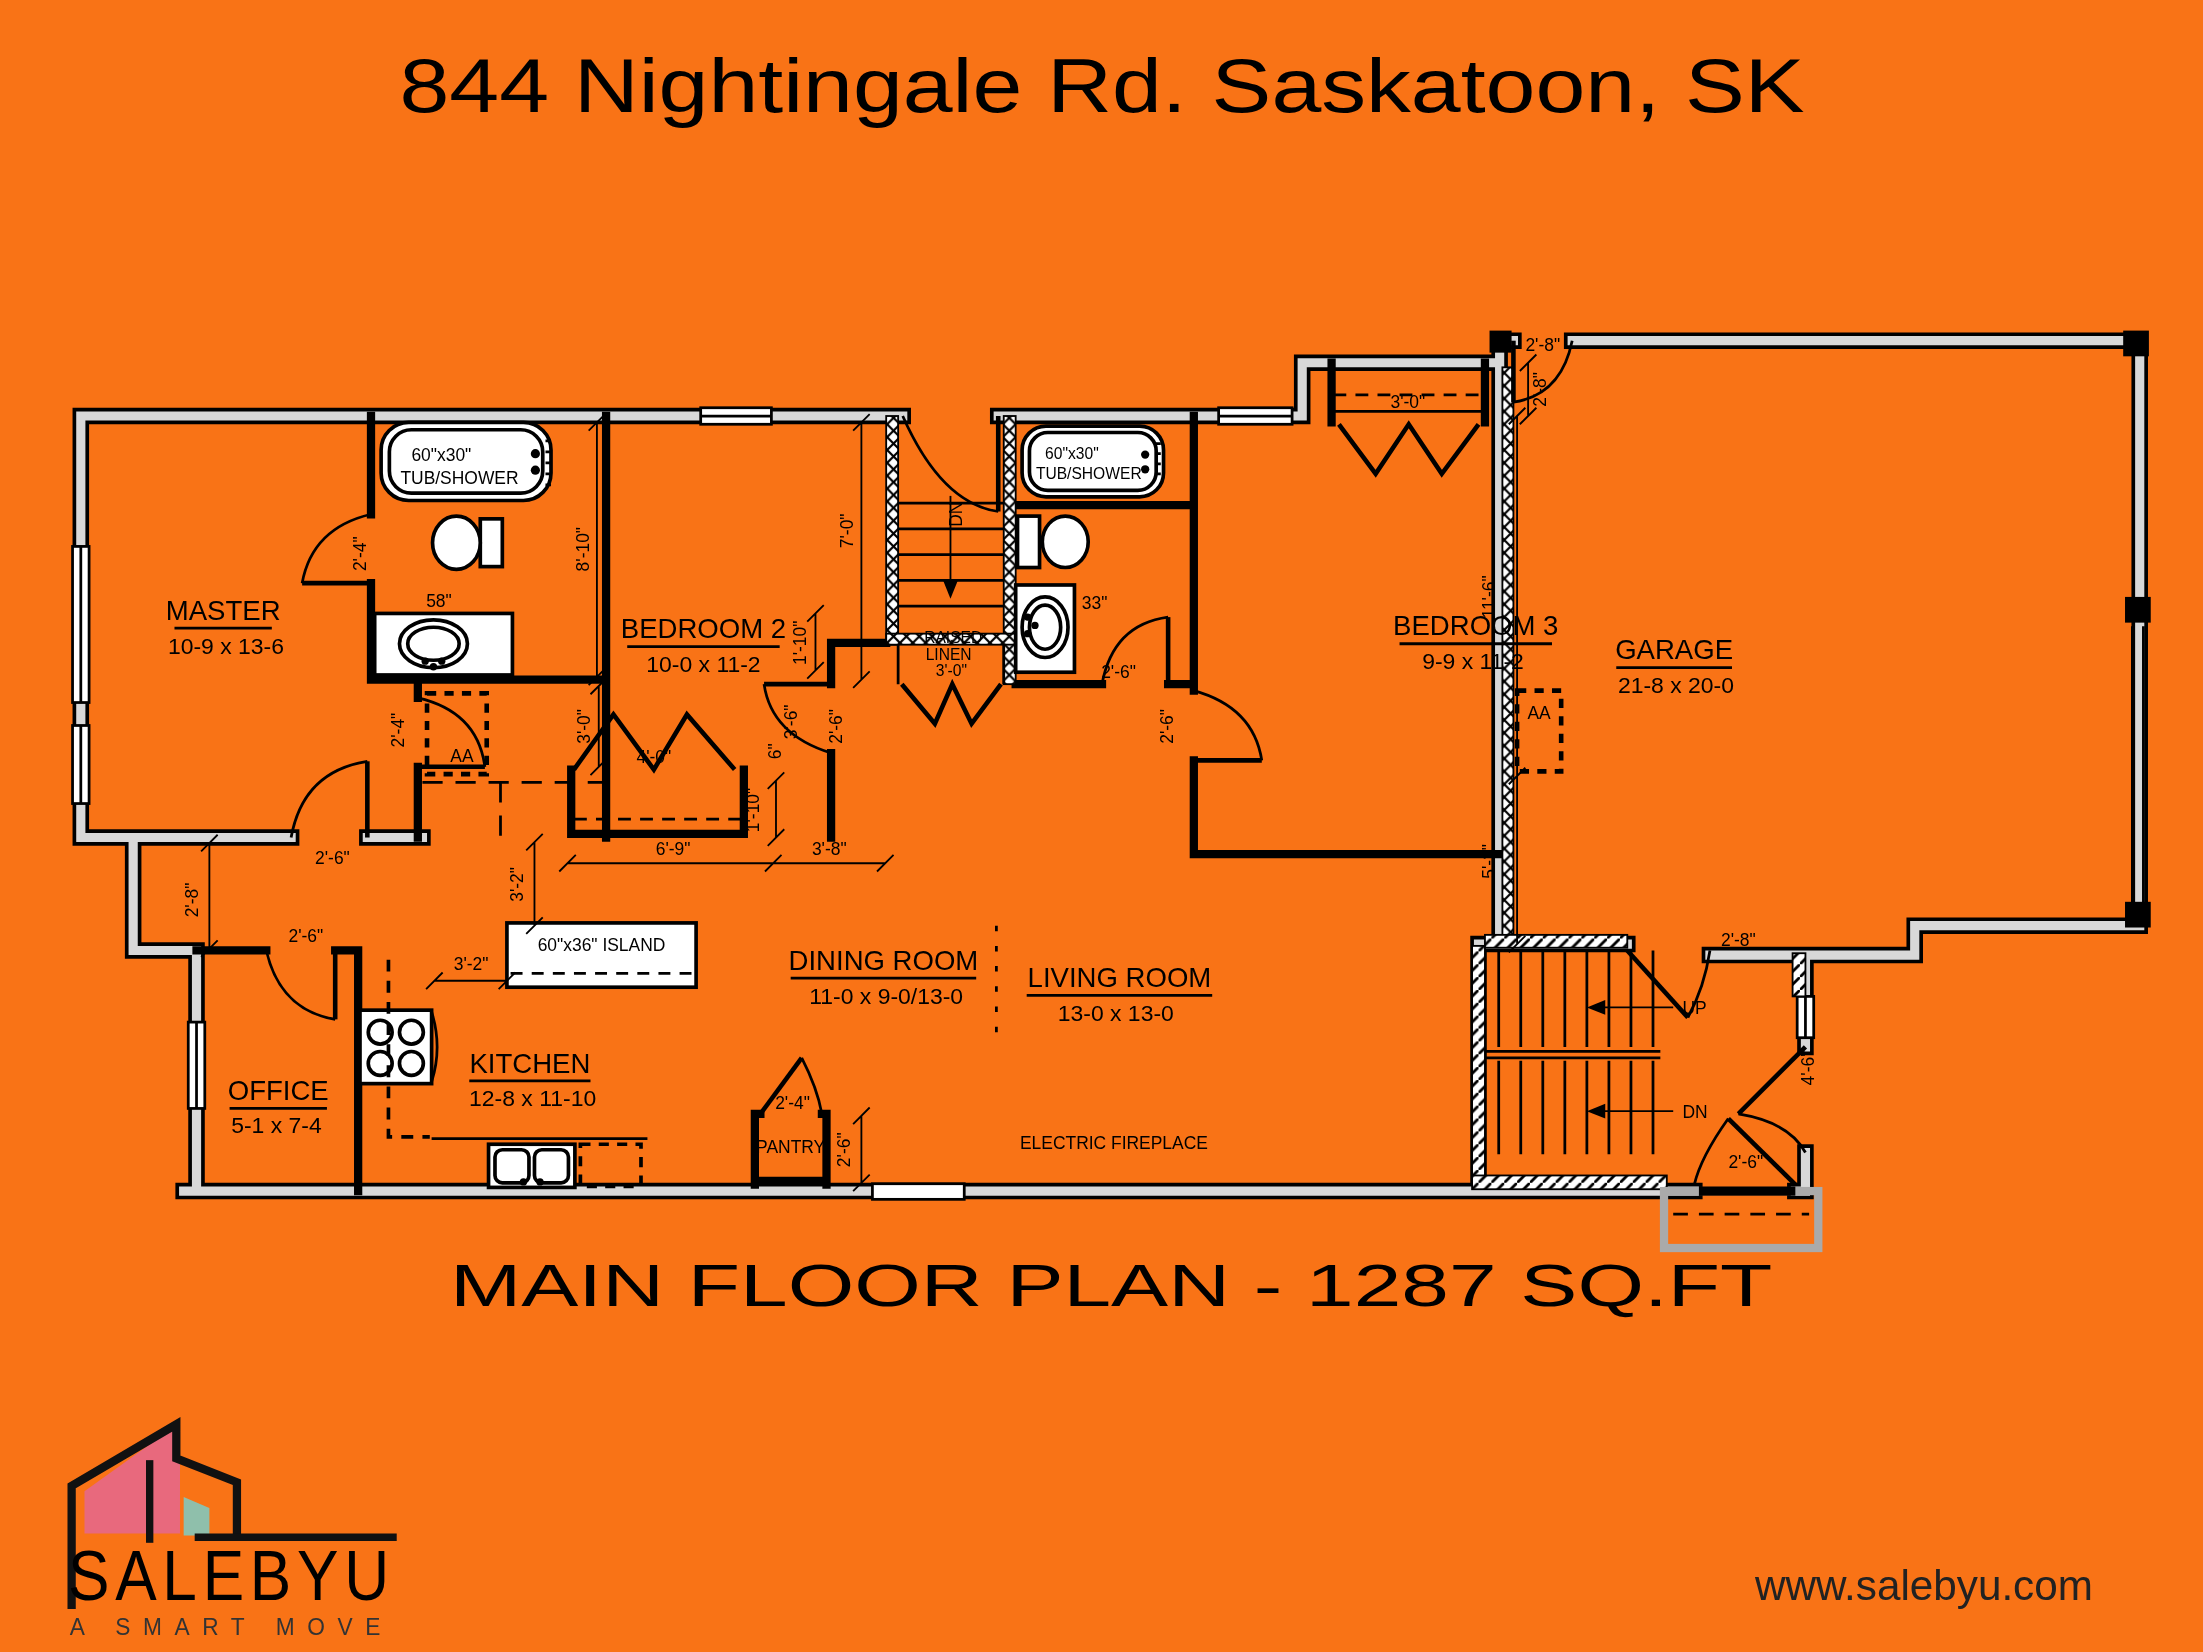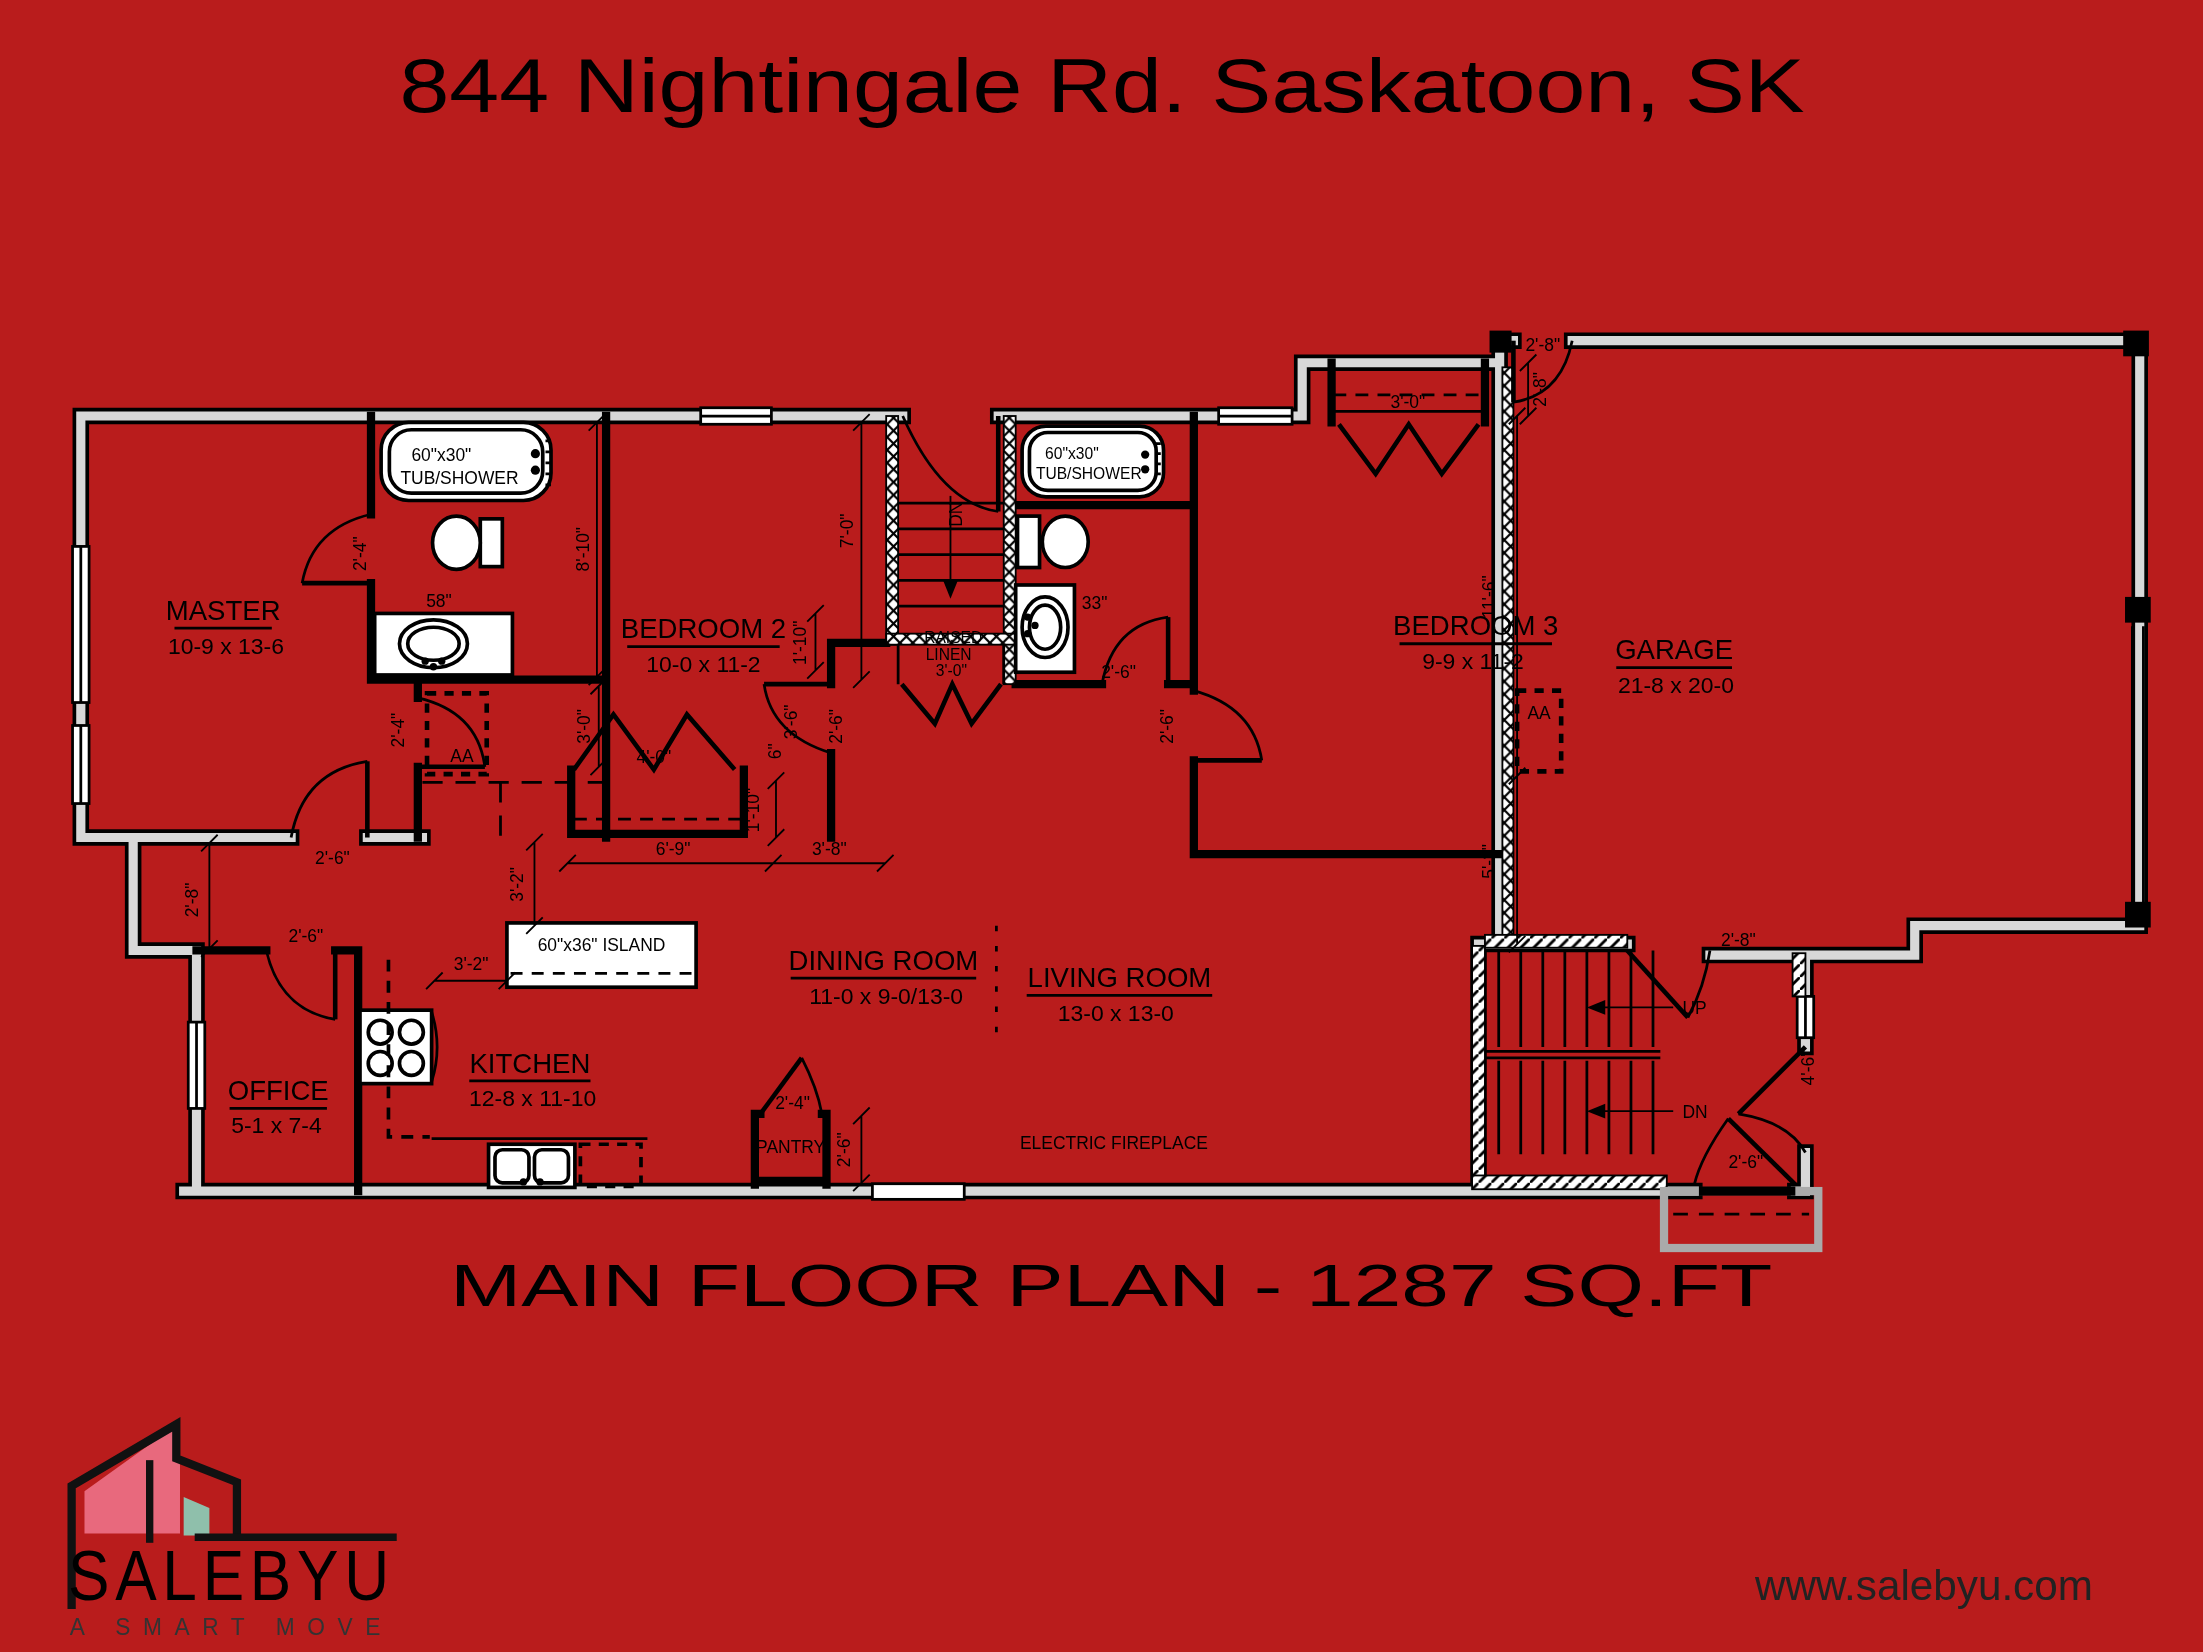--- a/index.html
+++ b/index.html
@@ -1,16 +1,16 @@
 <!DOCTYPE html>
 <html style="font-size:14.7px"><head>
 <meta charset="utf-8">
 <style>
   html,body{margin:0;padding:0;background:#fff;}
-  .page{width:2204px;height:1653px;position:relative;background:#b91c1c;}
+  .page{width:2204px;height:1653px;position:relative;background:#f97316;}
   svg{display:block;}
   text{font-family:"Liberation Sans",sans-serif;fill:#000;}
   .hdr{font-size:82px;}
   .sub{font-size:64px;}
   .web{font-size:46px;fill:#222;}
   .rm{font-size:30px;}
   .rd{font-size:25px;}
   .dim{font-size:19px;}
   .fx{font-size:19px;}
   .tiny{font-size:17px;}

